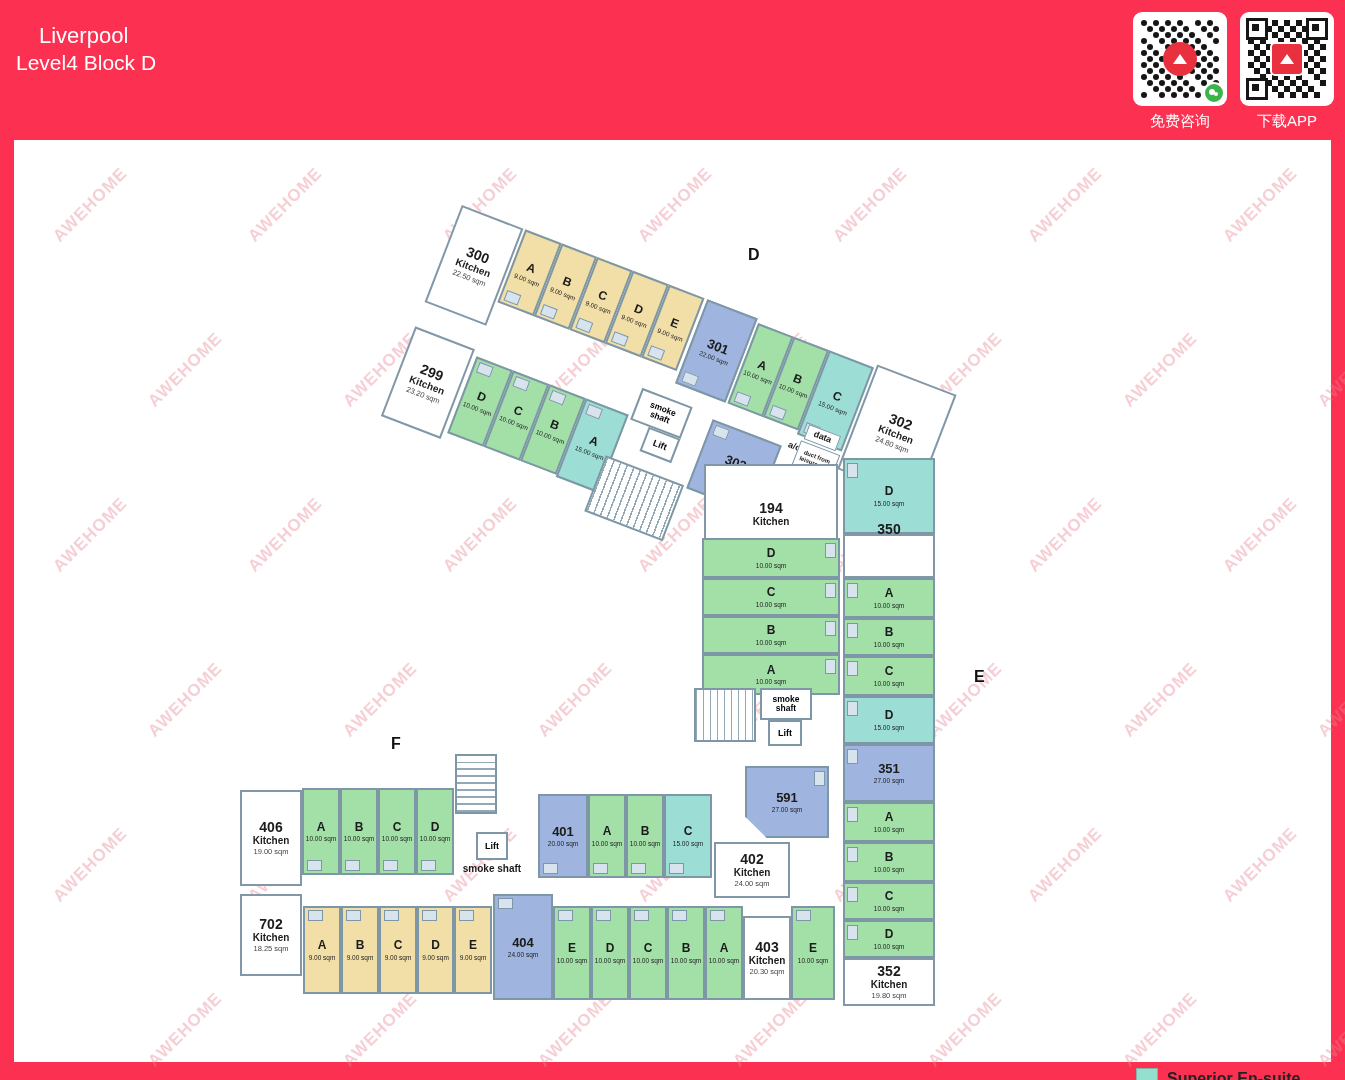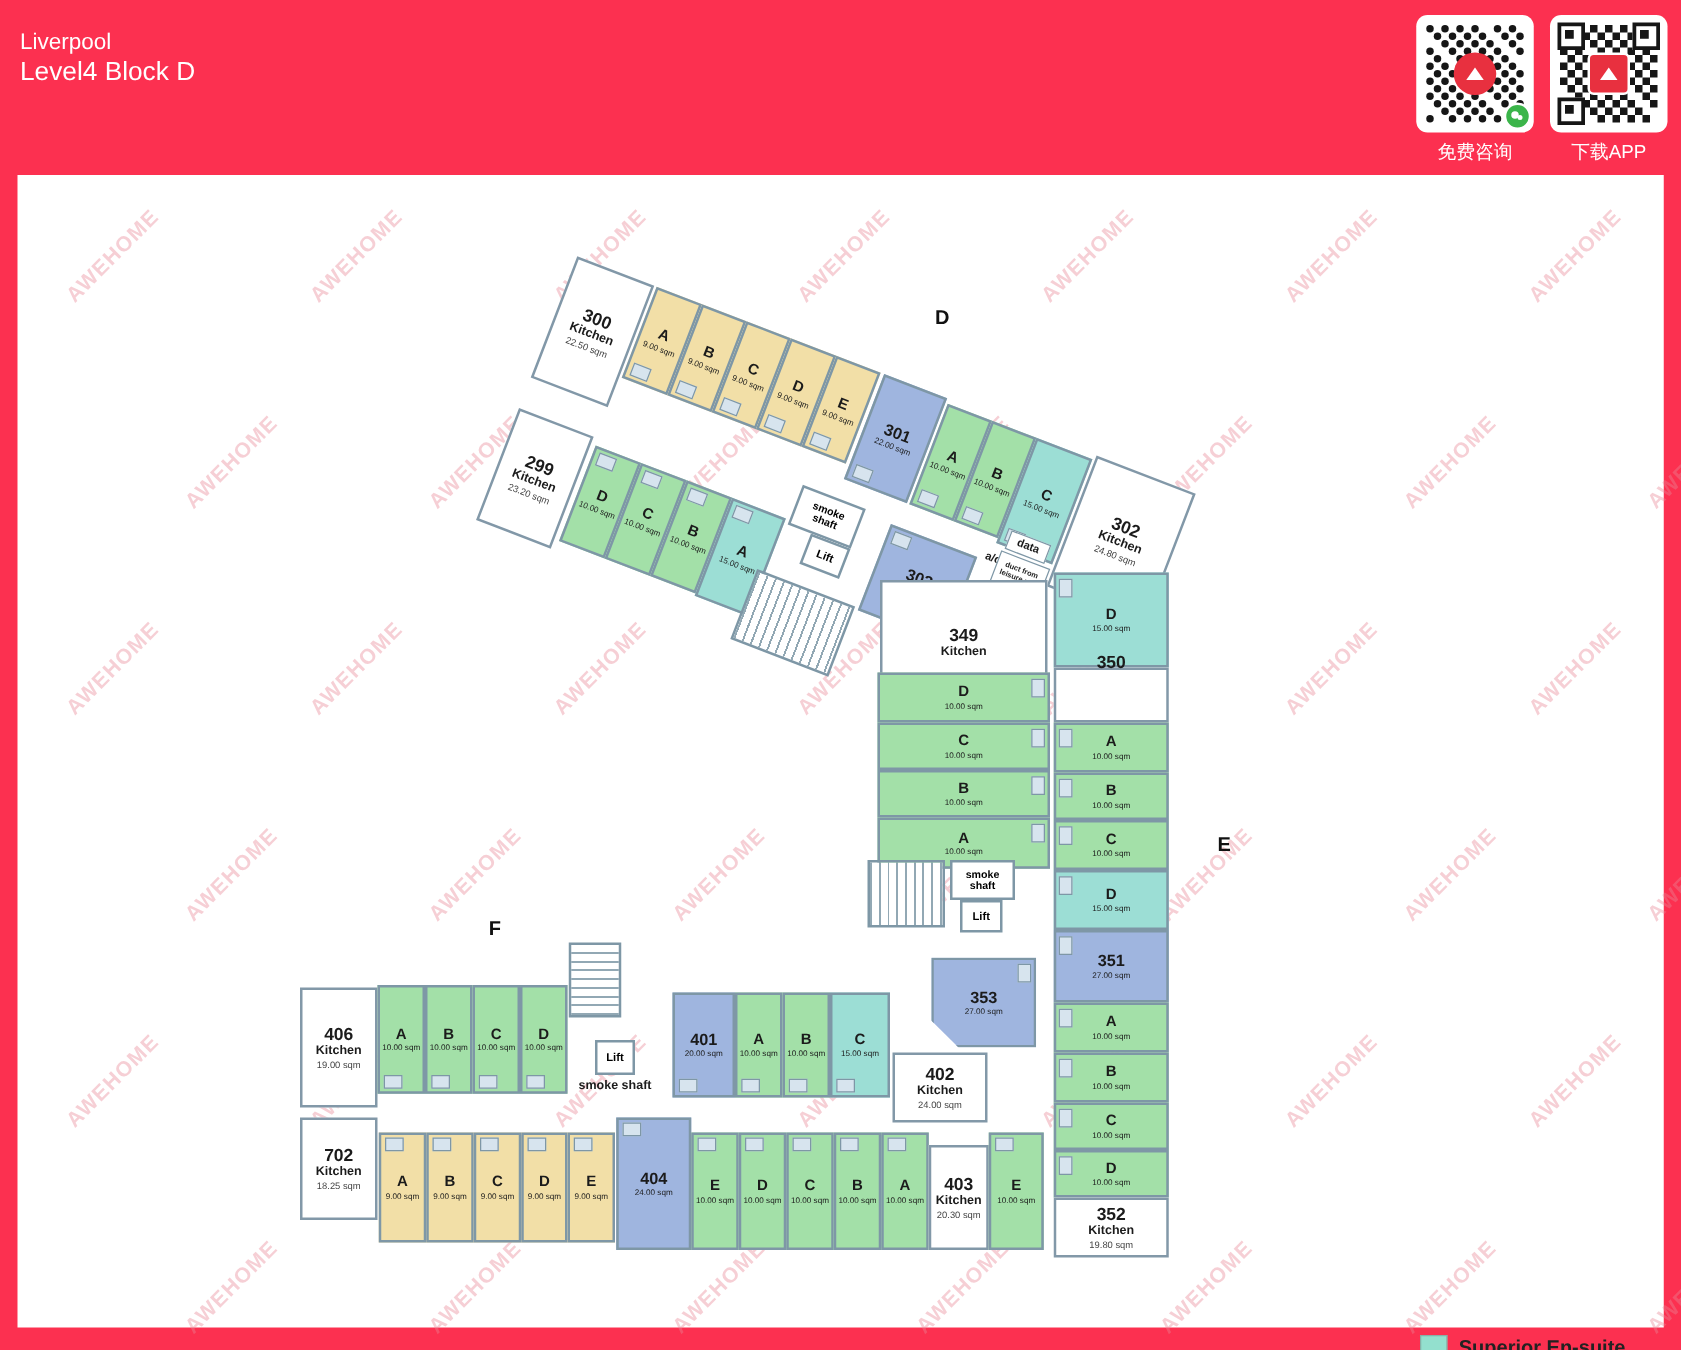--- a/index.html
+++ b/index.html
@@ -1,20 +1,20 @@
 <!DOCTYPE html>
 <html><head>
 <meta charset="utf-8">
 <style>
   html,body{margin:0;padding:0;}
   .page{position:relative;width:1345px;height:1080px;background:#FC3050;overflow:hidden;
         font-family:"Liberation Sans", sans-serif;}
   
   .hdr{position:absolute;left:16px;top:22px;color:#fff;}
-  .hdr .city{font-size:18px;line-height:1.25;}
+  .hdr .city{font-size:22px;line-height:1.25;margin-left:23px;}
   .hdr .bld{font-size:29px;font-weight:bold;line-height:1.2;}
   .hdr .lvl{font-size:21px;line-height:1.25;}
   
   .qr-card{position:absolute;top:12px;width:94px;height:94px;background:#fff;border-radius:9px;}
   .qr-grid{position:absolute;left:8px;top:8px;width:78px;height:78px;display:grid;
            grid-template-columns:repeat(13,1fr);grid-template-rows:repeat(13,1fr);}
   .qr-grid i{background:#161616;display:block;}
   .qr-grid.round i{border-radius:50%;}
   .qr-center{position:absolute;left:50%;top:50%;transform:translate(-50%,-50%);
              width:30px;height:30px;background:#E8303F;display:flex;align-items:center;justify-content:center;}
@@ -577,21 +577,21 @@
             <div class="rnum">303</div>
             <div class="rarea">22.00 sqm</div>
             <div class="fx fx-t"></div>
           </div>
           <div class="note" style="left: 376px; top: 102px; width: 26px; height: 14px; font-size: 9px;">a/c</div>
           <div class="note boxed" style="left: 395px; top: 82px; width: 34px; height: 16px; font-size: 9px;">data</div>
           <div class="note boxed" style="left: 393px; top: 100px; width: 42px; height: 28px; font-size: 6px;">duct from leisure unit</div>
         </div>
         <div class="wing" style="left: 676px; top: 290px;">
           <div class="room kitchen" style="left: 14px; top: 34px; width: 134px; height: 100px;">
-            <div class="knum">349</div>
+            <div class="knum">194</div>
             <div class="ksub">Kitchen</div>
           </div>
           <div class="room" style="left: 12px; top: 108px; width: 138px; height: 40px; background: rgb(163, 224, 168);">
             <div class="rletter">D</div>
             <div class="rarea">10.00 sqm</div>
             <div class="fx fx-r"></div>
           </div>
           <div class="room" style="left: 12px; top: 148px; width: 138px; height: 38px; background: rgb(163, 224, 168);">
             <div class="rletter">C</div>
             <div class="rarea">10.00 sqm</div>
@@ -718,21 +718,21 @@
             <div class="rletter">C</div>
             <div class="rarea">15.00 sqm</div>
             <div class="fx fx-b"></div>
           </div>
           <div class="room kitchen" style="left: 476px; top: 94px; width: 76px; height: 56px;">
             <div class="knum">402</div>
             <div class="ksub">Kitchen</div>
             <div class="karea">24.00 sqm</div>
           </div>
           <div class="room" style="left: 507px; top: 18px; width: 84px; height: 72px; background: rgb(159, 181, 223); clip-path: polygon(0px 0px, 100% 0px, 100% 100%, 26% 100%, 0px 70%);">
-            <div class="rnum">353</div>
+            <div class="rnum">591</div>
             <div class="rarea">27.00 sqm</div>
             <div class="fx fx-r"></div>
           </div>
           <div class="room kitchen" style="left: 2px; top: 146px; width: 62px; height: 82px;">
             <div class="knum">702</div>
             <div class="ksub">Kitchen</div>
             <div class="karea">18.25 sqm</div>
           </div>
           <div class="room" style="left: 65px; top: 158px; width: 38px; height: 88px; background: rgb(242, 223, 167);">
             <div class="rletter">A</div>

